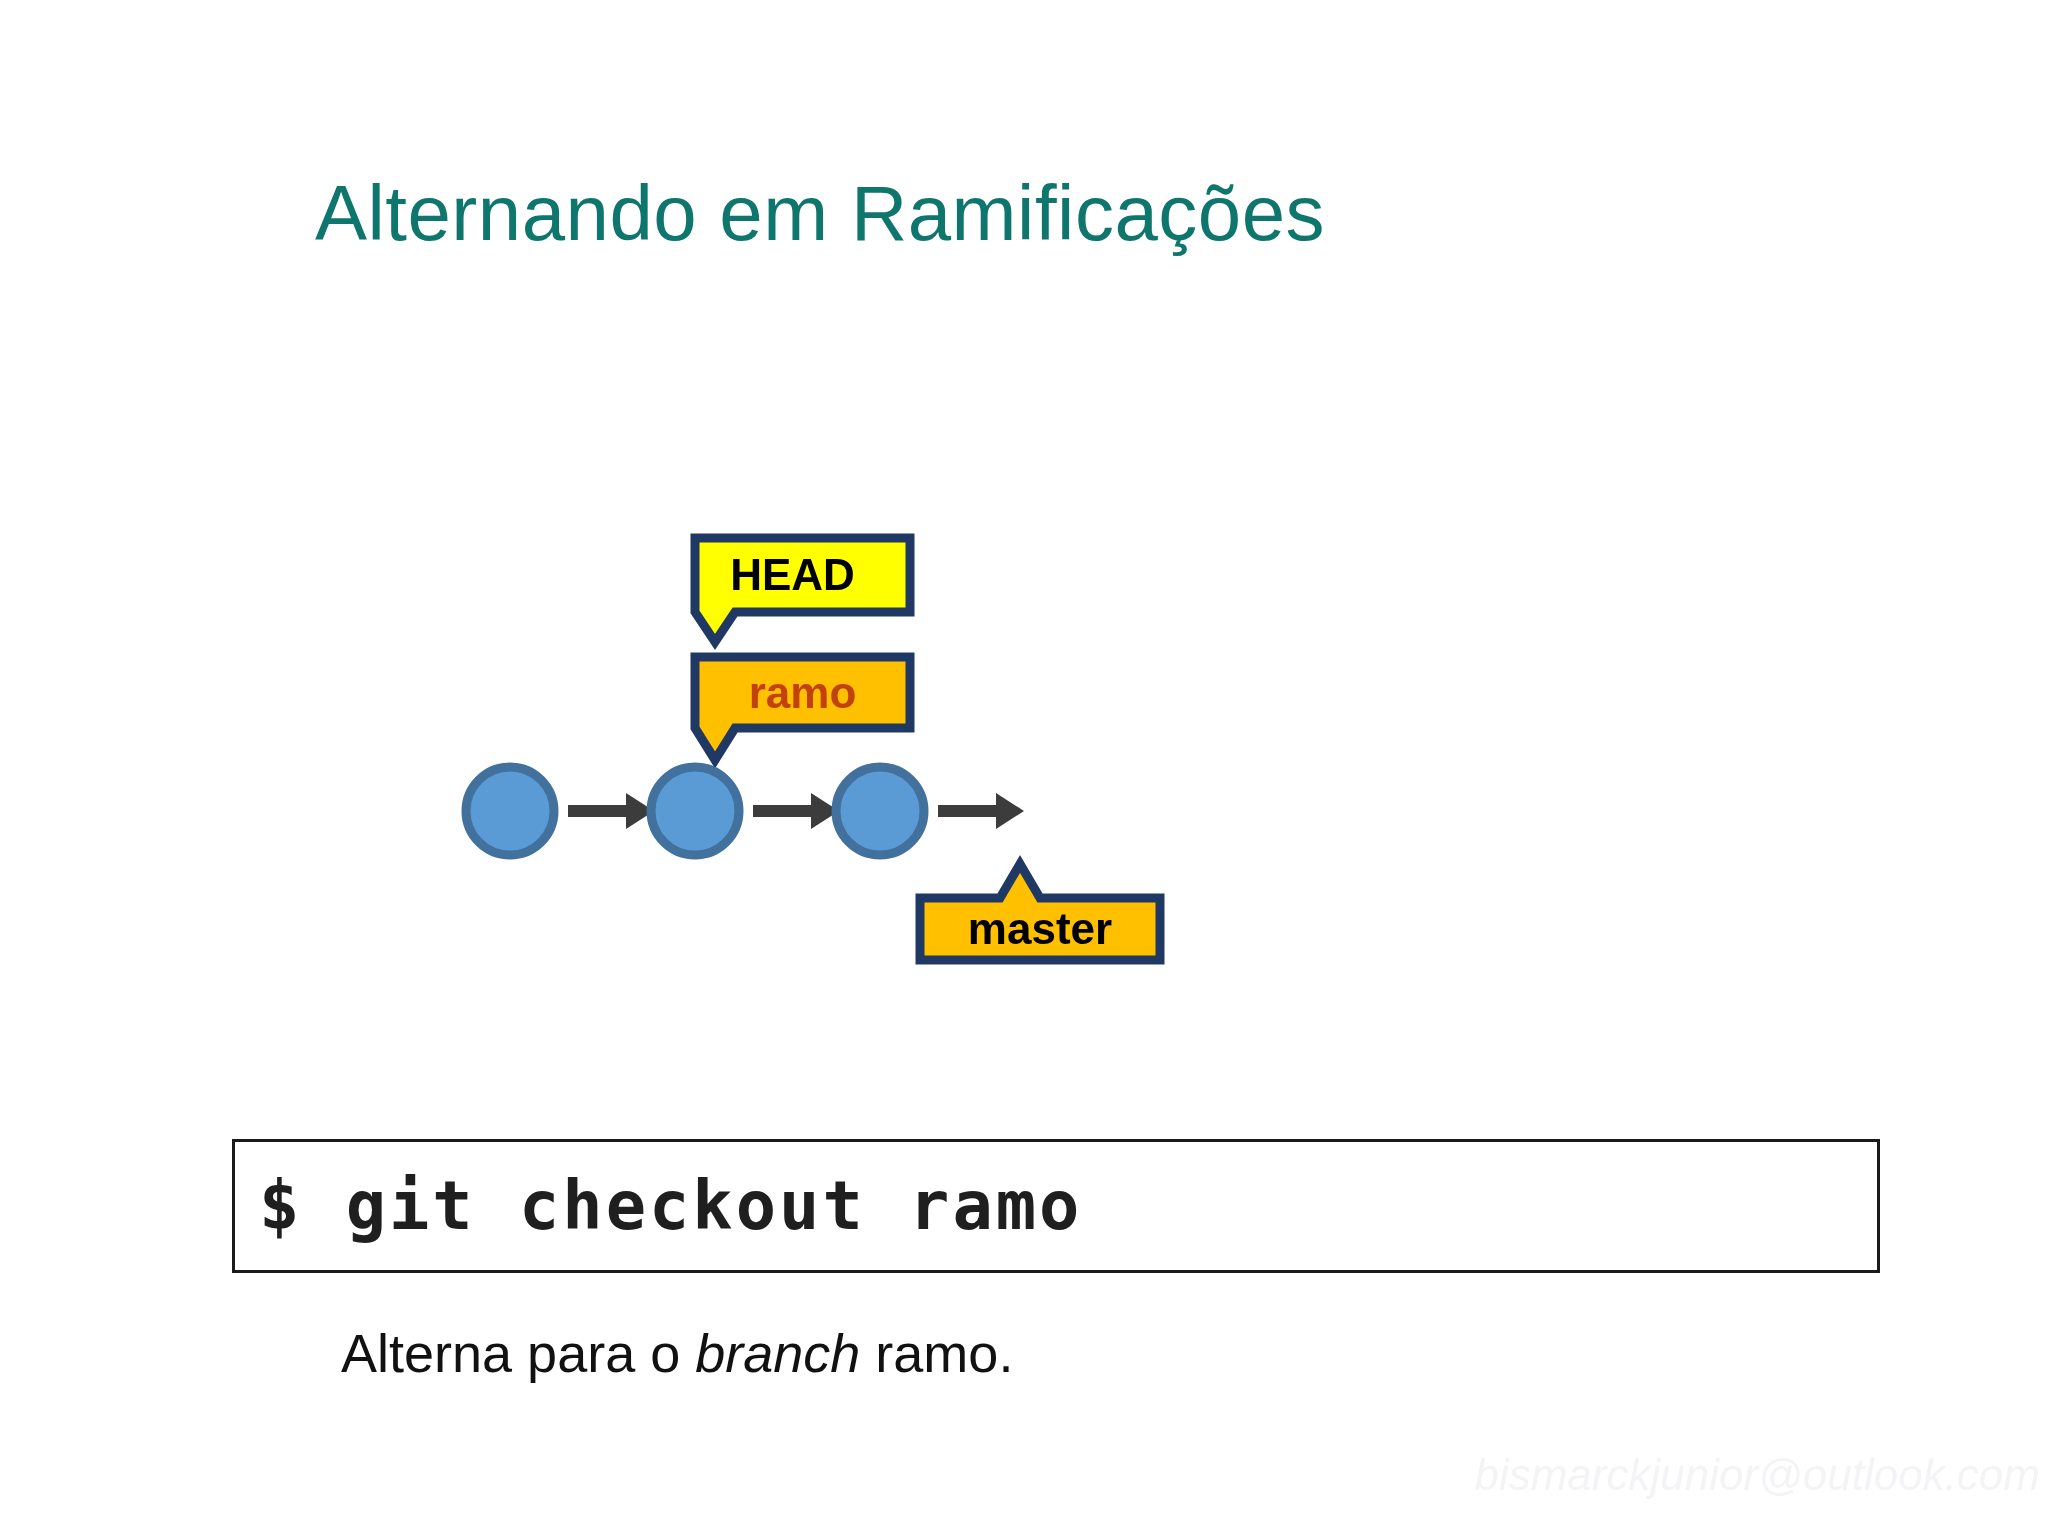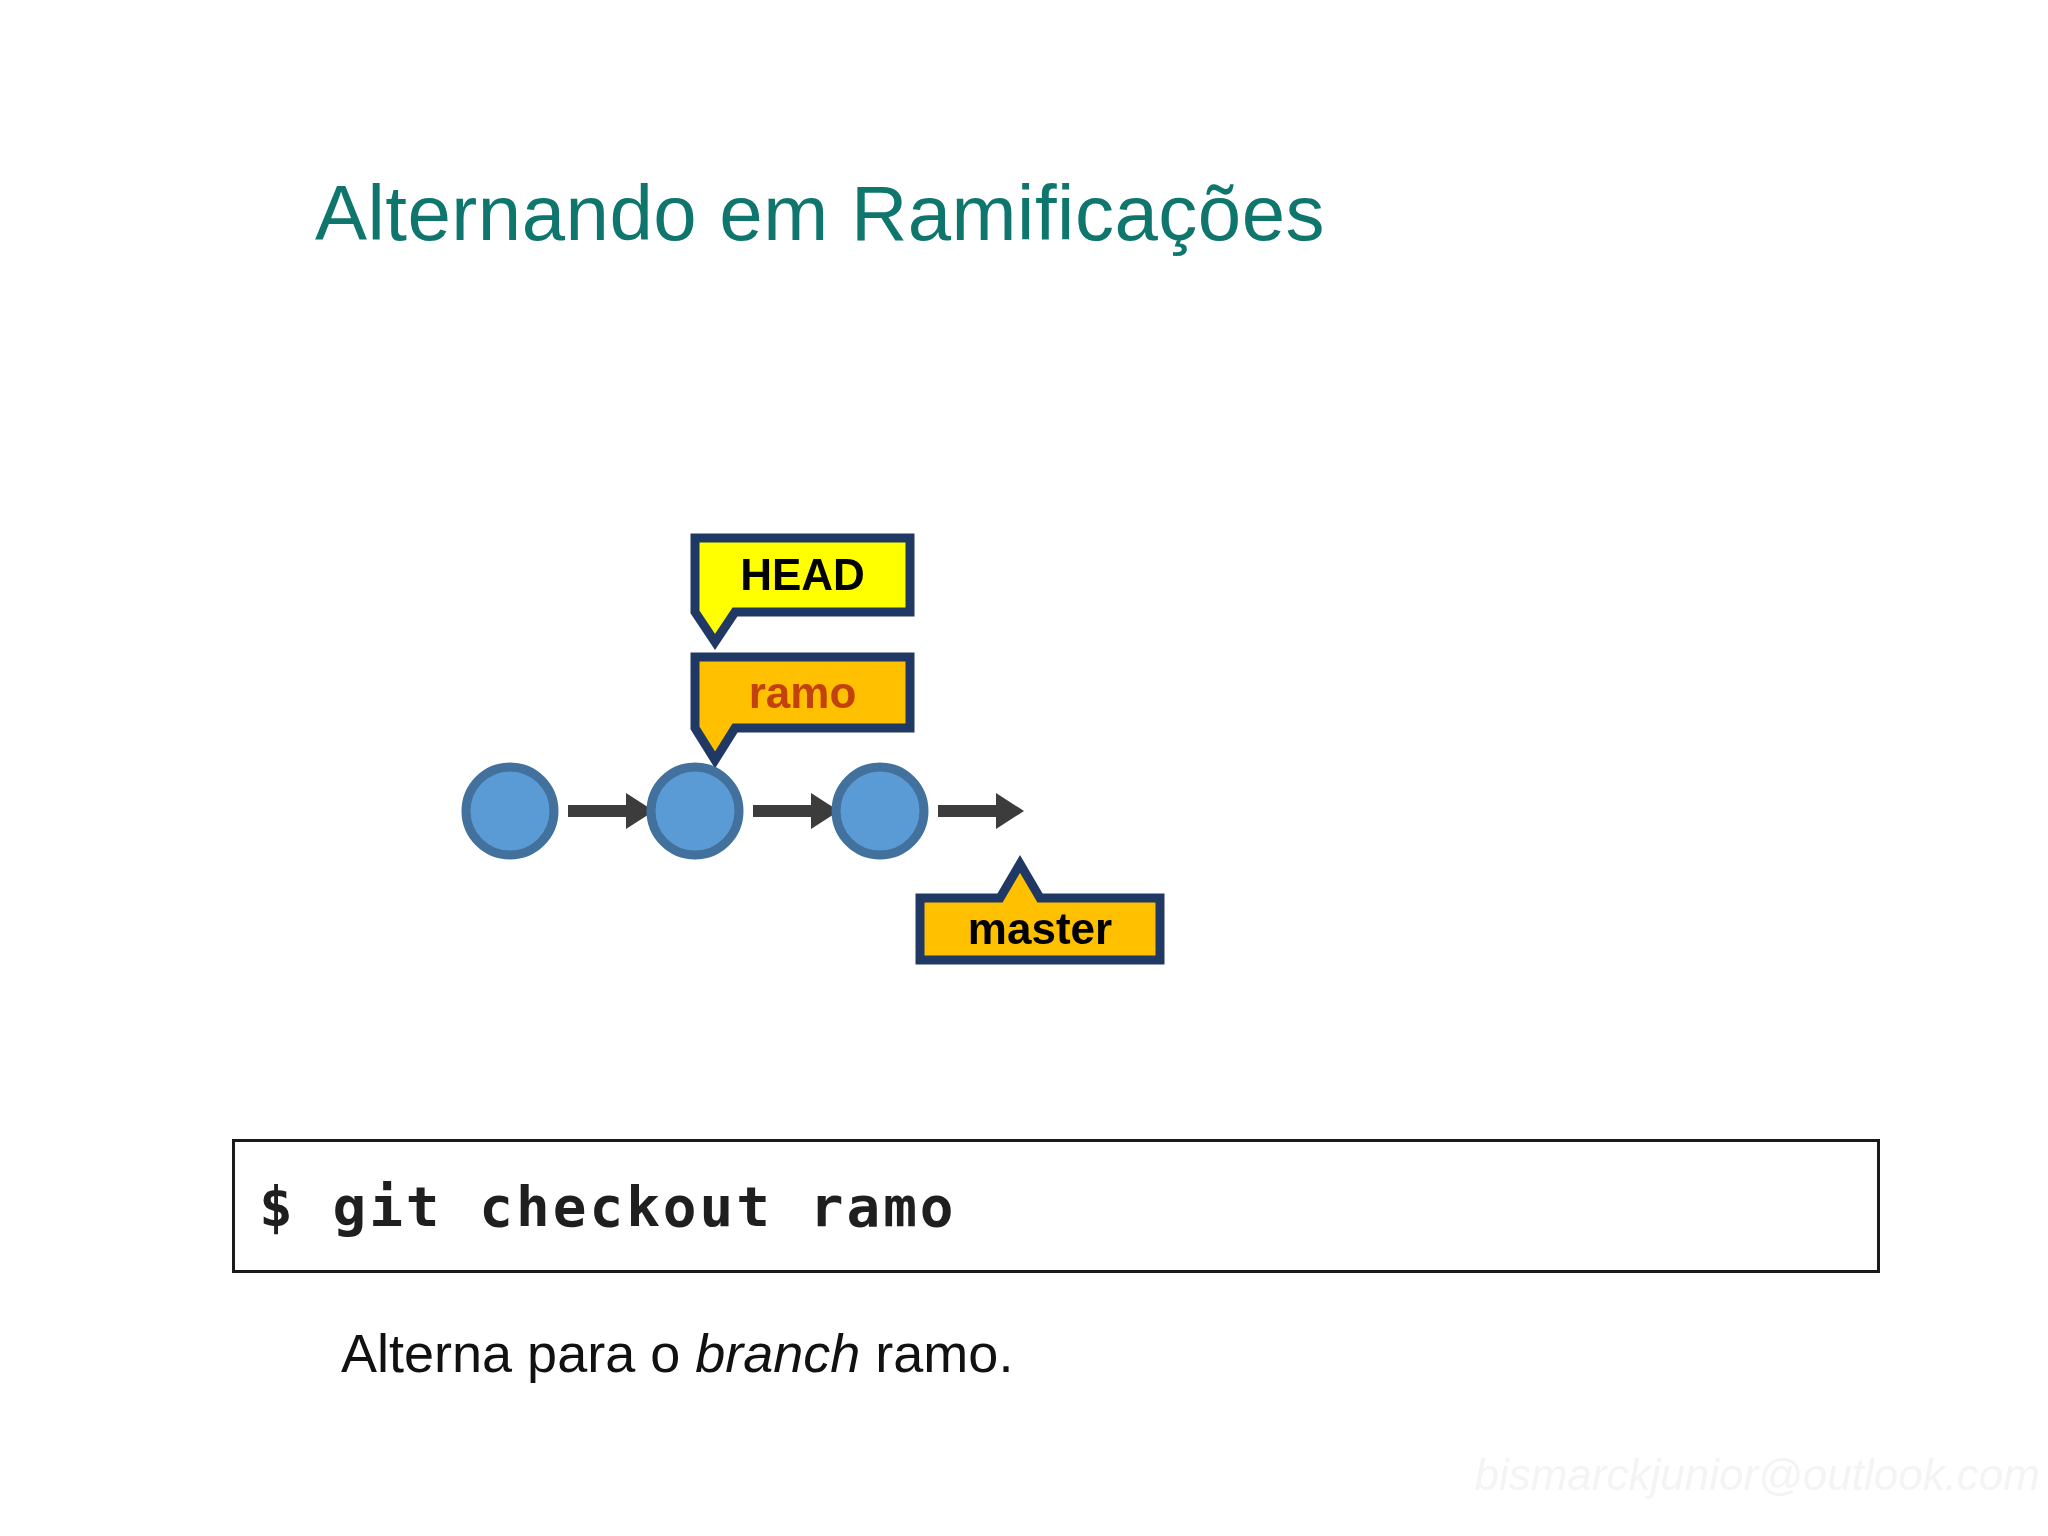--- a/index.html
+++ b/index.html
@@ -76,21 +76,21 @@
     box-sizing: border-box;
     background: #ffffff;
   }
   #command-text {
     position: absolute;
     left: 24px;
     top: 50%;
     transform: translateY(-50%);
     font-family: "DejaVu Sans Mono", "Liberation Mono", monospace;
     font-weight: bold;
-    font-size: 56px;
+    font-size: 67px;
     color: #1f1f1f;
     letter-spacing: 3px;
     white-space: pre;
   }
 
   
   #caption {
     position: absolute;
     left: 341px;
     top: 1322px;
@@ -149,21 +149,21 @@
         <path d="M 498 285 L 556 285 L 556 273 L 584 291 L 556 309 L 556 297 L 498 297 Z"></path>
       </g>
 
       <g>
         <circle cx="70" cy="291" r="44" fill="#5b9bd5" stroke="#41719C" stroke-width="9"></circle>
         <circle cx="255" cy="291" r="44" fill="#5b9bd5" stroke="#41719C" stroke-width="9"></circle>
         <circle cx="440" cy="291" r="44" fill="#5b9bd5" stroke="#41719C" stroke-width="9"></circle>
       </g>
     </svg>
 
-    <div style="position:absolute;left:255px;top:18px;width:215px;height:74px;
+    <div style="position:absolute;left:245px;top:18px;width:215px;height:74px;
                 display:flex;align-items:center;justify-content:center;
                 font-weight:bold;font-size:44px;color:#000;
                 font-family:'Liberation Sans',sans-serif;">HEAD</div>
 
     <div style="position:absolute;left:255px;top:137px;width:215px;height:71px;
                 display:flex;align-items:center;justify-content:center;
                 font-weight:bold;font-size:44px;color:#c2410c;
                 font-family:'Liberation Sans',sans-serif;">ramo</div>
 
     <div style="position:absolute;left:480px;top:378px;width:240px;height:62px;

